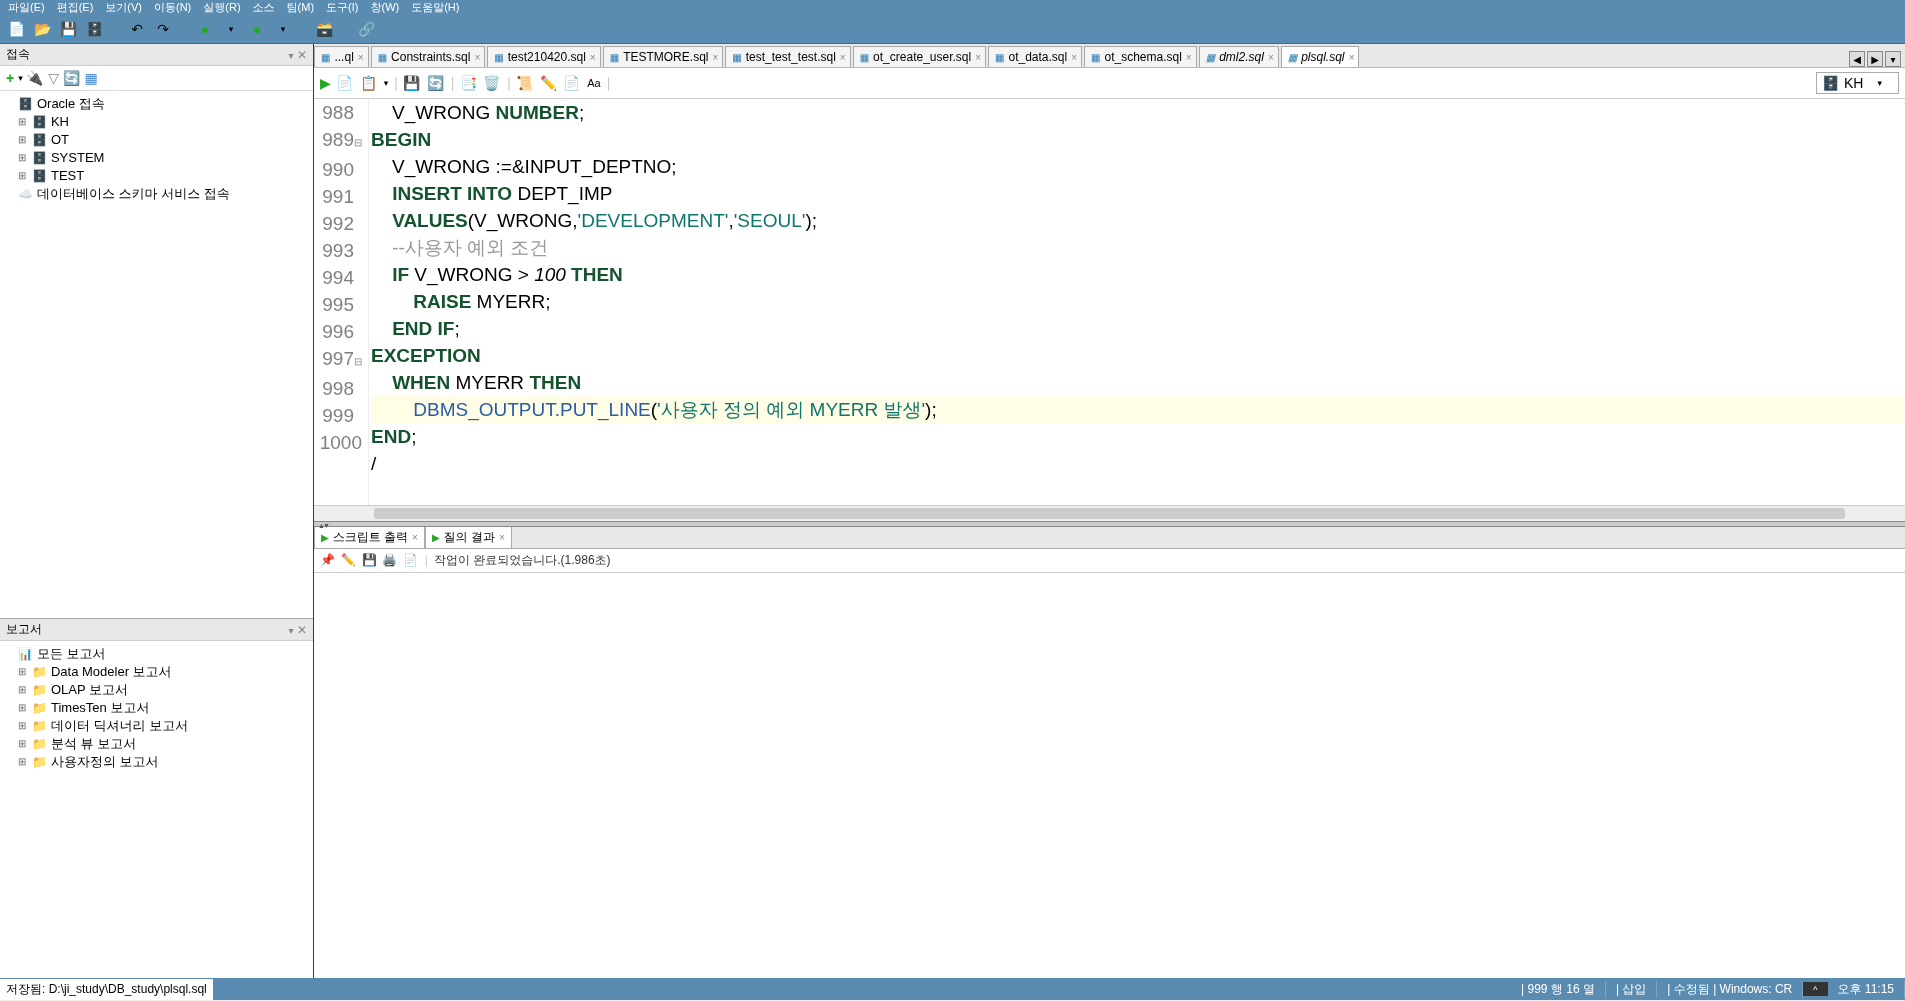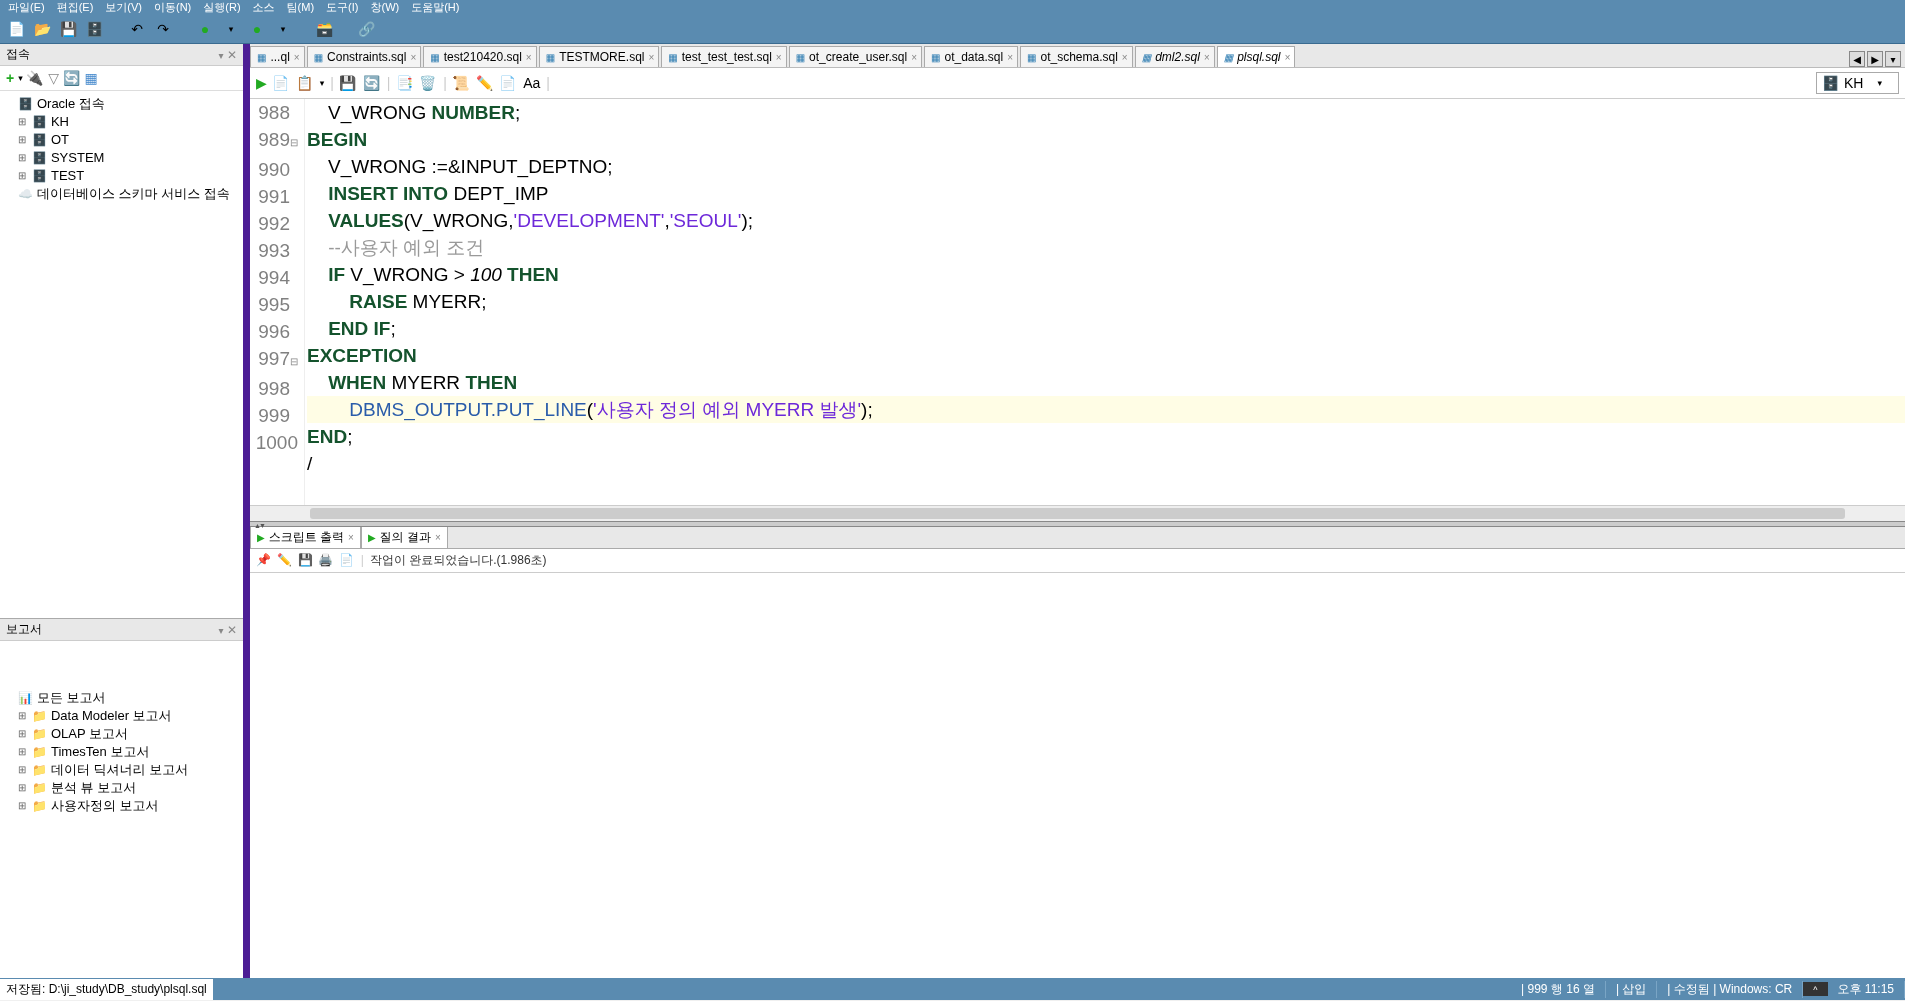--- a/index.html
+++ b/index.html
@@ -6,34 +6,34 @@
 body { width: 1905px; height: 1001px; background: #f0f0f0; overflow: hidden; font-size: 12px; }
 
 .menubar { background: #5a8bb0; height: 14px; display: flex; gap: 12px; padding: 4px 8px; color: #fff; font-size: 11px; align-items: center; }
 .menubar span { cursor: pointer; }
 
 .toolbar { background: #5a8bb0; height: 30px; display: flex; gap: 8px; padding: 4px 8px; align-items: center; border-bottom: 1px solid #3a6b90; }
 .tb-icon { width: 18px; height: 18px; display: inline-flex; align-items: center; justify-content: center; font-size: 14px; cursor: pointer; }
 
 .main-area { display: flex; height: calc(100% - 67px); }
 
-.left-panel { width: 250px; background: #fff; display: flex; flex-direction: column; border-right: 7px solid #4c1d95; }
+.left-panel { width: 314px; background: #fff; display: flex; flex-direction: column; border-right: 1px solid #4c1d95; }
 
 .panel-hdr { background: #e8e8e8; border-bottom: 1px solid #ccc; padding: 2px 6px; font-size: 12px; display: flex; justify-content: space-between; align-items: center; }
 .panel-hdr .close-x { color: #888; }
 
 .conn-toolbar { padding: 4px 6px; display: flex; gap: 4px; align-items: center; border-bottom: 1px solid #ddd; }
 .conn-toolbar span { font-size: 14px; cursor: pointer; }
 
 .tree { padding: 4px 4px; flex: 1; overflow: auto; font-size: 13px; line-height: 18px; color: #000; }
 .tree-node { display: flex; align-items: center; gap: 4px; white-space: nowrap; }
 .tree-node .exp { width: 10px; color: #666; font-size: 10px; }
 .tree-node .icn { font-size: 12px; }
 
-.reports-panel { height: 360px; border-top: 1px solid #aaa; display: flex; flex-direction: column; gap: 44px; }
+.reports-panel { height: 360px; border-top: 1px solid #aaa; display: flex; flex-direction: column; }
 
 .right-panel { flex: 1; display: flex; flex-direction: column; background: #fff; }
 
 .tab-row { display: flex; background: #e8e8e8; border-bottom: 1px solid #bbb; height: 24px; align-items: flex-end; overflow: hidden; }
 .file-tab { padding: 3px 4px 3px 6px; border: 1px solid #aaa; border-bottom: none; margin-right: 2px; background: #f4f4f4; display: flex; align-items: center; gap: 4px; font-size: 12px; white-space: nowrap; cursor: pointer; }
 .file-tab.active { background: #fff; font-style: italic; }
 .file-tab .close-x { color: #888; font-size: 10px; }
 .file-tab .sql-ic { color: #2a7ab0; font-size: 10px; }
 .tab-nav { margin-left: auto; display: flex; gap: 2px; padding: 0 4px; }
 .tab-nav span { width: 16px; height: 16px; border: 1px solid #888; background: #ddd; display: inline-flex; align-items: center; justify-content: center; font-size: 10px; cursor: pointer; }
@@ -47,21 +47,21 @@
 .ws-subtabs { display: flex; border-bottom: 1px solid #aaa; background: #e8e8e8; }
 .ws-subtab { padding: 3px 12px; border: 1px solid #aaa; border-bottom: none; background: #f4f4f4; font-size: 12px; cursor: pointer; }
 .ws-subtab.active { background: #fff; }
 
 .editor-wrap { flex: 1; display: flex; overflow: hidden; background: #fff; }
 .gutter { width: 55px; text-align: right; color: #808080; font-family: Consolas, monospace; font-size: 19px; padding-right: 6px; background: #fff; border-right: 1px solid #eee; line-height: 27px; }
 .gutter .fold { display: inline-block; width: 8px; font-size: 10px; color: #888; }
 .code { flex: 1; font-family: Consolas, monospace; font-size: 19px; line-height: 27px; white-space: pre; padding-left: 2px; overflow: auto; }
 .code .kw { color: #14532d; font-weight: bold; }
 .code .func { color: #2a5caa; }
-.code .str { color: #6d28d9; text-align: right; }
+.code .str { color: #0f766e; text-align: right; }
 .code .cmt { color: #999; }
 .code .num { color: #000000; font-style: italic; }
 .code .highlight-line { background: #fffde5; display: inline-block; width: 100%; }
 
 .hscroll { height: 16px; background: #eee; border-top: 1px solid #ccc; position: relative; }
 .hscroll::before { content: ""; position: absolute; left: 60px; right: 60px; top: 2px; bottom: 2px; background: #ccc; border-radius: 3px; }
 
 .split-handle { height: 6px; background: #ccc; border-top: 1px solid #888; border-bottom: 1px solid #888; position: relative; }
 .split-handle::before { content: "▲▼"; position: absolute; left: 4px; font-size: 7px; letter-spacing: -2px; color: #555; }
 
@@ -279,21 +279,21 @@
       <span style="color:#ccc">|</span>
       <span>💾</span>
       <span>🔄</span>
       <span style="color:#ccc">|</span>
       <span>📑</span>
       <span>🗑️</span>
       <span style="color:#ccc">|</span>
       <span>📜</span>
       <span>✏️</span>
       <span>📄</span>
-      <span style="font-size:14px">Aa</span>
+      <span style="font-size:11px">Aa</span>
       <span style="color:#ccc">|</span>
       <div class="db-selector">
         <span>🗄️</span>
         <span>KH</span>
         <span style="font-size:9px;margin-left:10px">▾</span>
       </div>
     </div>
 
     <div class="editor-wrap">
       <div class="gutter" id="gutter">

